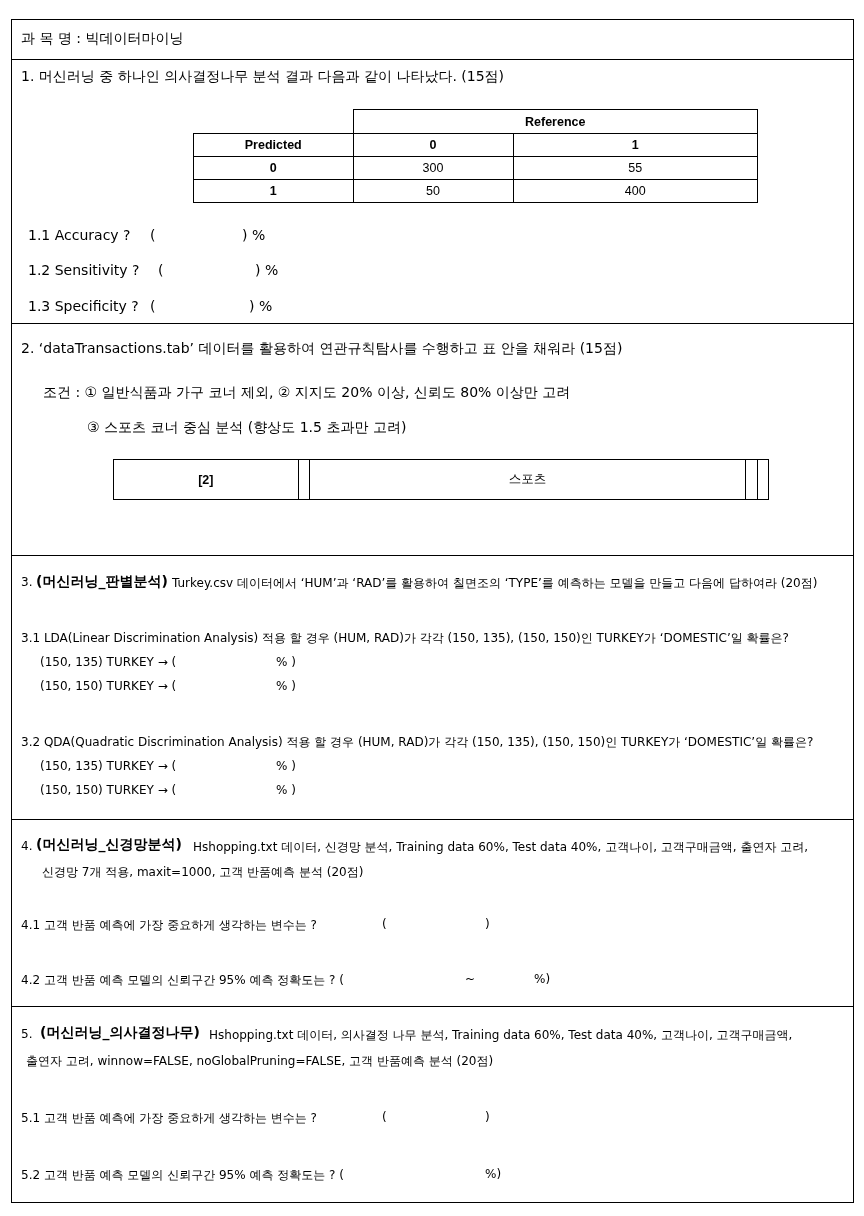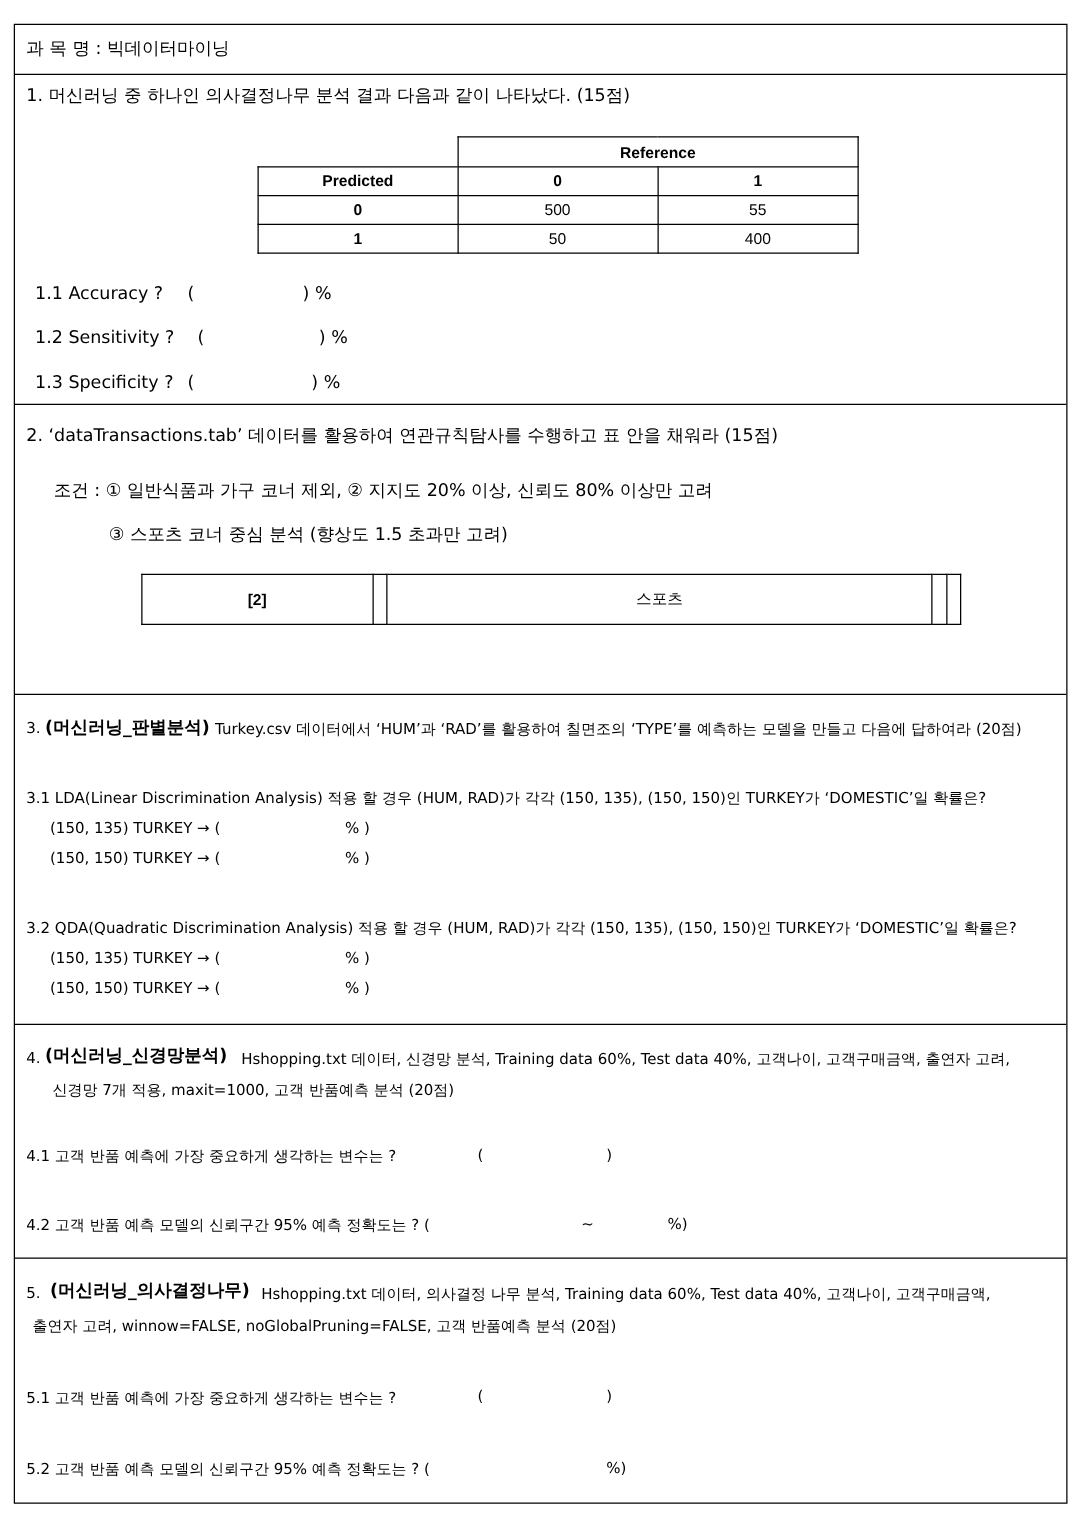--- a/index.html
+++ b/index.html
@@ -19,34 +19,34 @@
 <body>
 
 <div class="sheet">
 
   <div class="sec" style="top:0;height:40px;">
     <span class="t" style="left:9px;top:10px;">과 목 명 : 빅데이터마이닝</span>
   </div>
 
   <div class="sec" style="top:40px;height:264px;">
     <span class="t" style="left:9px;top:8px;">1. 머신러닝 중 하나인 의사결정나무 분석 결과 다음과 같이 나타났다. (15점)</span>
-    <table class="cm" style="left:194px;top:49px;width:481px;">
+    <table class="cm" style="left:181px;top:49px;width:565px;">
       <tbody>
           <tr style="height:24px;">
         <td class="blank" style="width:159px;"></td>
         <td colspan="2" class="bold">Reference</td>
       </tr>
       <tr style="height:23px;margin-left:40px;">
         <td class="bold">Predicted</td>
         <td class="bold" style="width:159px;">0</td>
         <td class="bold">1</td>
       </tr>
       <tr style="height:23px;">
         <td class="bold">0</td>
-        <td>500</td>
+        <td>300</td>
         <td>55</td>
       </tr>
       <tr style="height:23px;">
         <td class="bold">1</td>
         <td>50</td>
         <td>400</td>
       </tr>
     </tbody>
       </table>
     <div>

